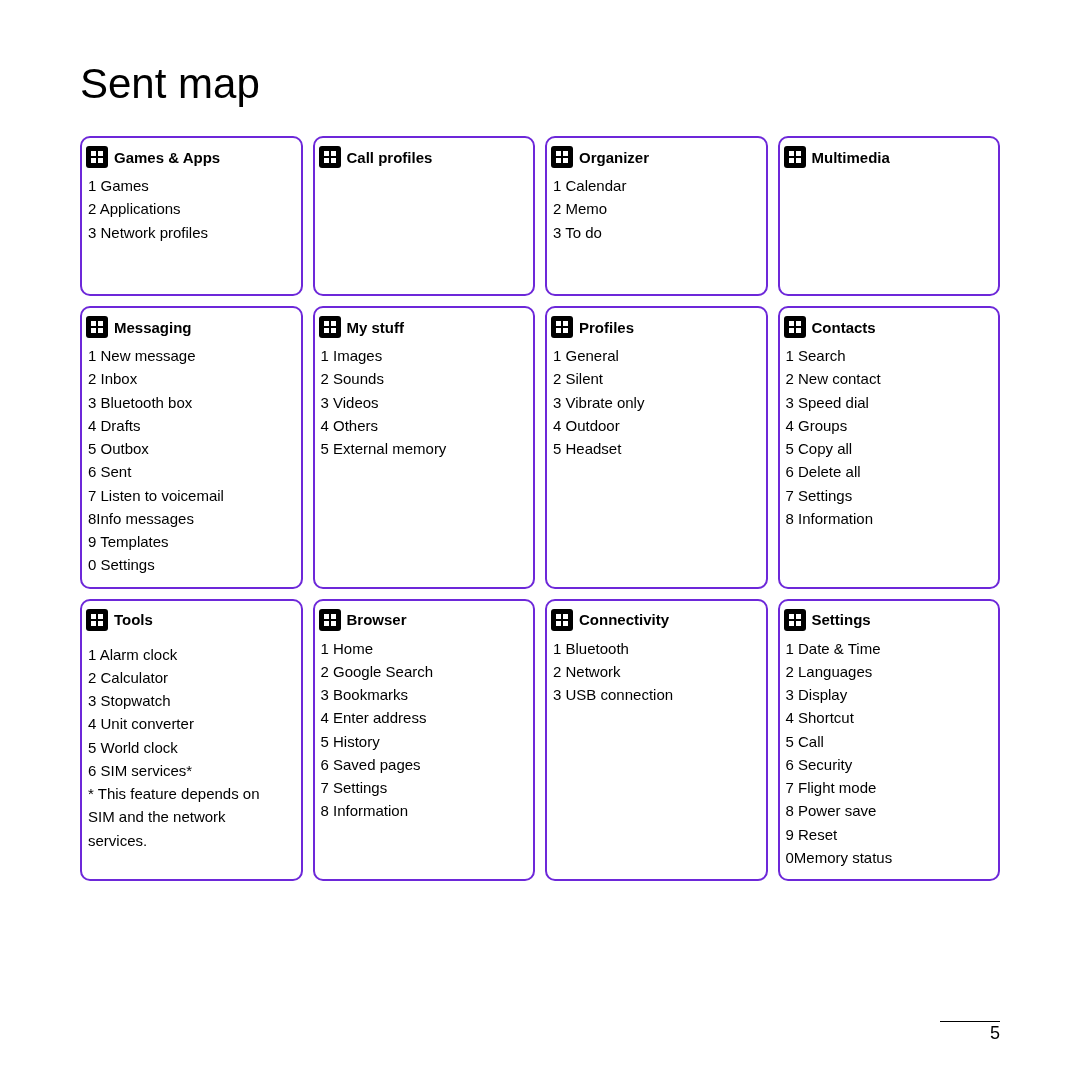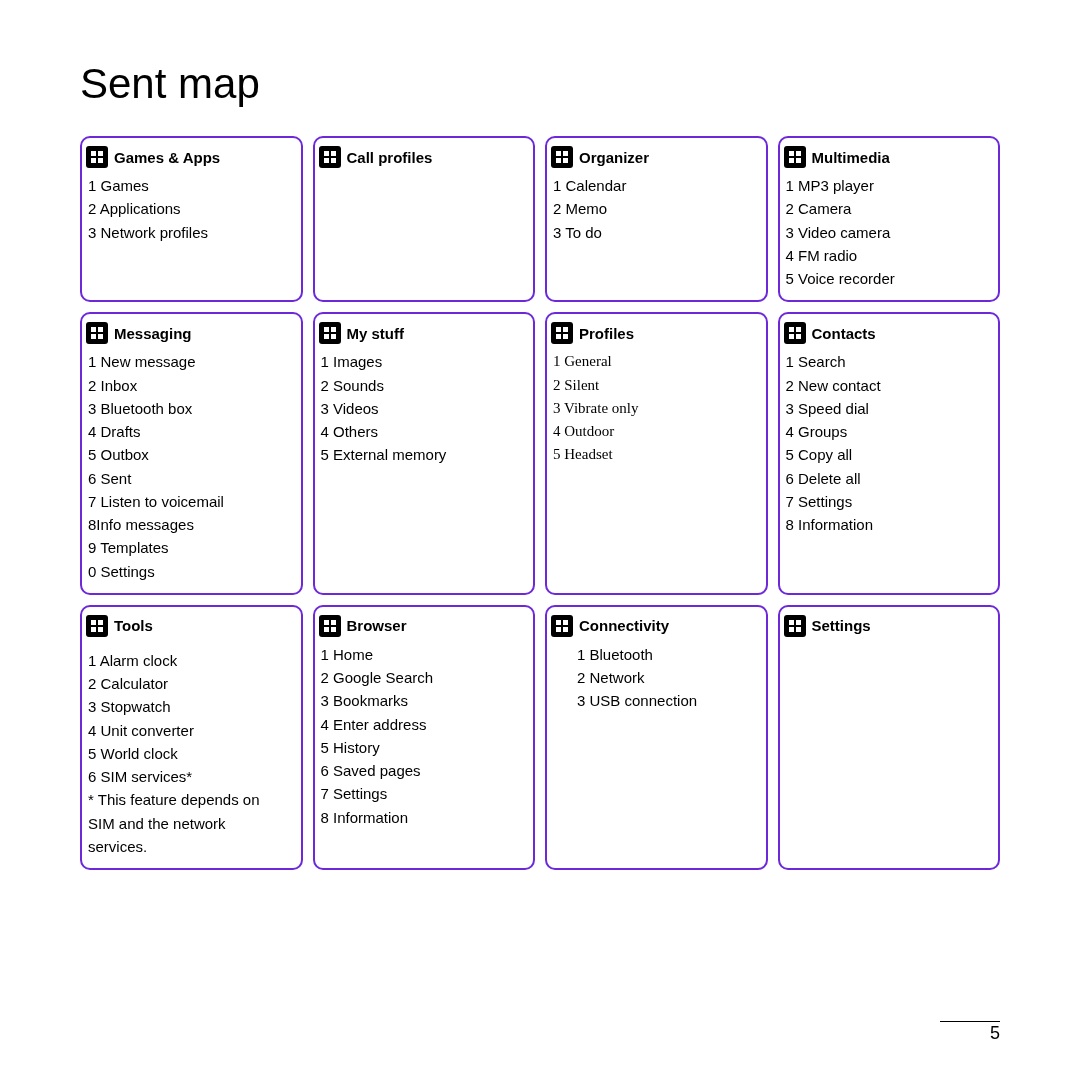--- a/index.html
+++ b/index.html
@@ -134,25 +134,20 @@
           <div class="cell-icon">
             <svg width="14" height="14" viewBox="0 0 14 14" xmlns="http://www.w3.org/2000/svg">
     <rect x="1" y="1" width="5" height="5" fill="white"></rect>
     <rect x="8" y="1" width="5" height="5" fill="white"></rect>
     <rect x="1" y="8" width="5" height="5" fill="white"></rect>
     <rect x="8" y="8" width="5" height="5" fill="white"></rect>
   </svg>
           </div>
           <span class="cell-title">Multimedia</span>
         </div>
-        <div class="cell-items" style="white-space: pre-line;">1 MP3 player
-2 Camera
-3 Video camera
-4 FM radio
-5 Voice recorder</div>
       </div>
       <div class="cell">
         <div class="cell-header">
           <div class="cell-icon">
             <svg width="14" height="14" viewBox="0 0 14 14" xmlns="http://www.w3.org/2000/svg">
     <rect x="1" y="1" width="5" height="5" fill="white"></rect>
     <rect x="8" y="1" width="5" height="5" fill="white"></rect>
     <rect x="1" y="8" width="5" height="5" fill="white"></rect>
     <rect x="8" y="8" width="5" height="5" fill="white"></rect>
   </svg>
@@ -193,21 +188,21 @@
           <div class="cell-icon">
             <svg width="14" height="14" viewBox="0 0 14 14" xmlns="http://www.w3.org/2000/svg">
     <rect x="1" y="1" width="5" height="5" fill="white"></rect>
     <rect x="8" y="1" width="5" height="5" fill="white"></rect>
     <rect x="1" y="8" width="5" height="5" fill="white"></rect>
     <rect x="8" y="8" width="5" height="5" fill="white"></rect>
   </svg>
           </div>
           <span class="cell-title">Profiles</span>
         </div>
-        <div class="cell-items" style="white-space: pre-line; font-family: Liberation Serif, serif;">1 General
+        <div class="cell-items" style="white-space: pre-line;">1 General
 2 Silent
 3 Vibrate only
 4 Outdoor
 5 Headset</div>
       </div>
       <div class="cell">
         <div class="cell-header">
           <div class="cell-icon">
             <svg width="14" height="14" viewBox="0 0 14 14" xmlns="http://www.w3.org/2000/svg">
     <rect x="1" y="1" width="5" height="5" fill="white"></rect>
@@ -275,34 +270,44 @@
           <div class="cell-icon">
             <svg width="14" height="14" viewBox="0 0 14 14" xmlns="http://www.w3.org/2000/svg">
     <rect x="1" y="1" width="5" height="5" fill="white"></rect>
     <rect x="8" y="1" width="5" height="5" fill="white"></rect>
     <rect x="1" y="8" width="5" height="5" fill="white"></rect>
     <rect x="8" y="8" width="5" height="5" fill="white"></rect>
   </svg>
           </div>
           <span class="cell-title">Connectivity</span>
         </div>
-        <div class="cell-items" style="white-space: pre-line; margin-left: 24px;">1 Bluetooth
+        <div class="cell-items" style="white-space: pre-line;">1 Bluetooth
 2 Network
 3 USB connection</div>
       </div>
       <div class="cell">
         <div class="cell-header">
           <div class="cell-icon">
             <svg width="14" height="14" viewBox="0 0 14 14" xmlns="http://www.w3.org/2000/svg">
     <rect x="1" y="1" width="5" height="5" fill="white"></rect>
     <rect x="8" y="1" width="5" height="5" fill="white"></rect>
     <rect x="1" y="8" width="5" height="5" fill="white"></rect>
     <rect x="8" y="8" width="5" height="5" fill="white"></rect>
   </svg>
           </div>
           <span class="cell-title">Settings</span>
         </div>
+        <div class="cell-items" style="white-space: pre-line;">1 Date &amp; Time
+2 Languages
+3 Display
+4 Shortcut
+5 Call
+6 Security
+7 Flight mode
+8 Power save
+9 Reset
+0Memory status</div>
       </div>
     </div>
 </div>
 
 <div class="page-number-line"></div>
 <div class="page-number">5</div>
 
 </body></html>

